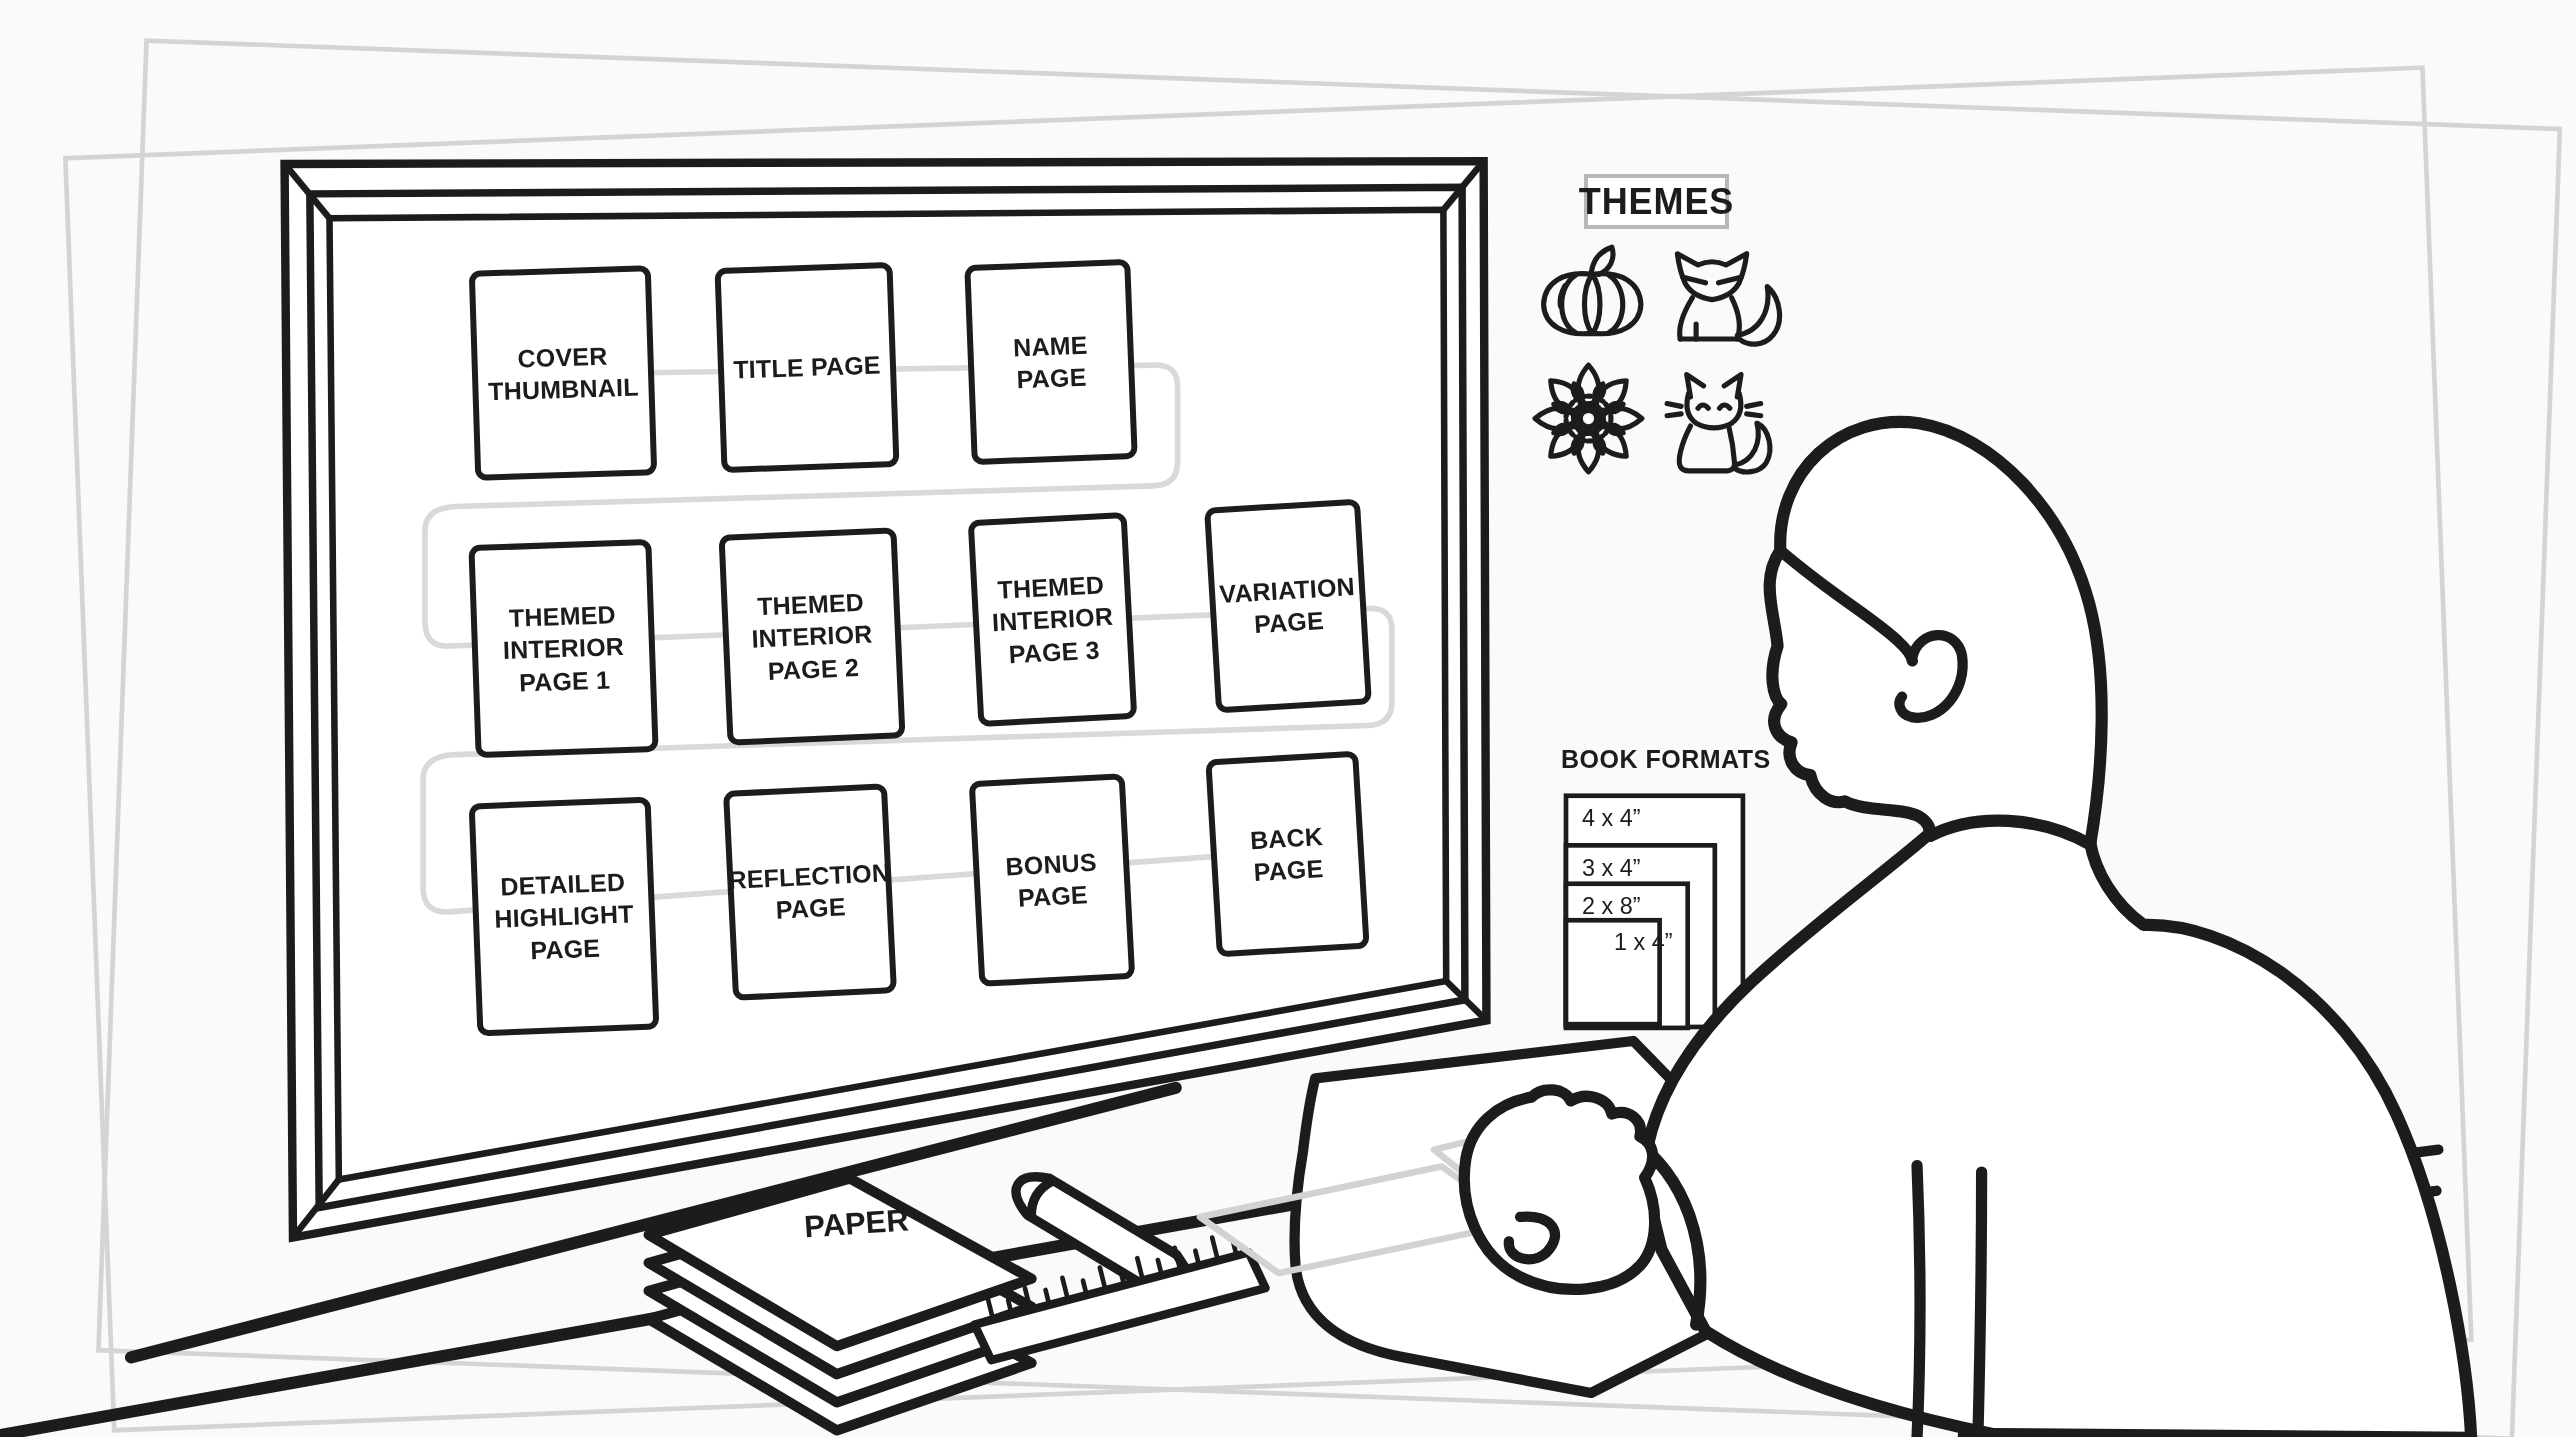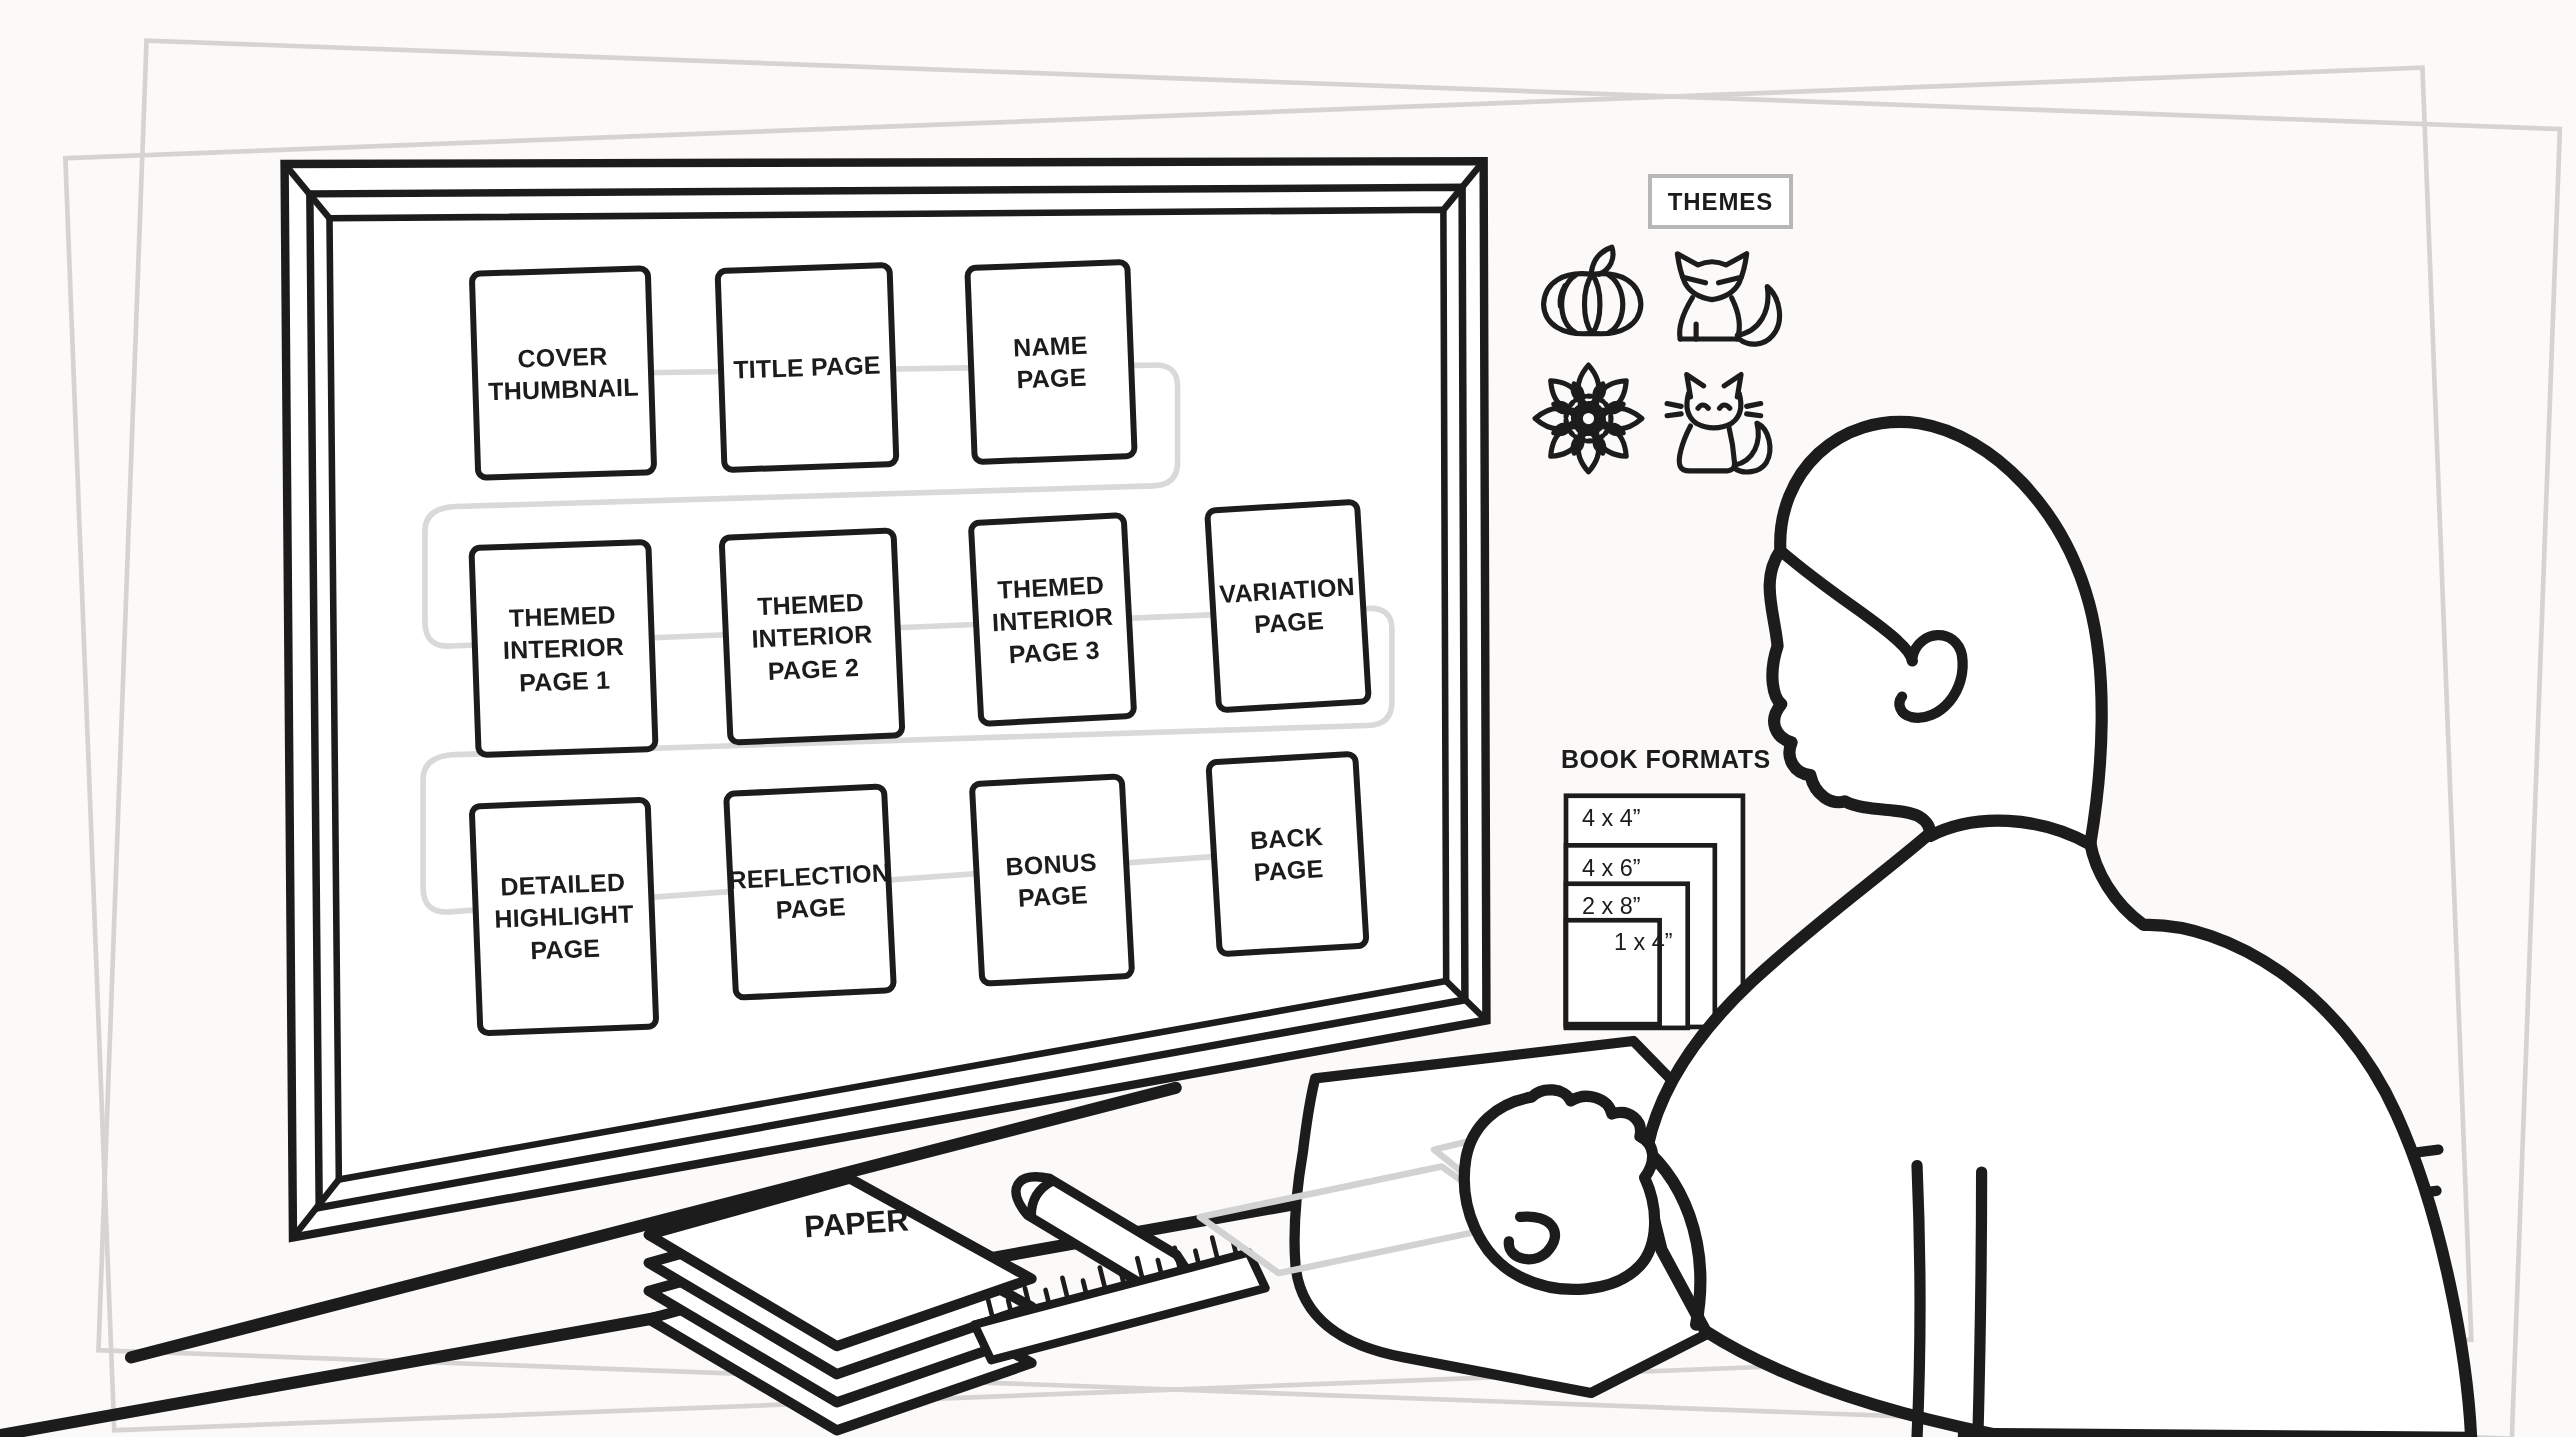--- a/index.html
+++ b/index.html
@@ -3,23 +3,23 @@
 <meta charset="utf-8">
 <style>
   html,body{margin:0;padding:0;background:#efeeec;}
   .stage{position:relative;width:2576px;height:1438px;background:#fbfaf8;overflow:hidden;
          font-family:"Liberation Sans",sans-serif;color:#1c1c1c;}
   .stage svg{position:absolute;left:0;top:0;}
   .card{position:absolute;display:flex;align-items:center;justify-content:center;
         text-align:center;background:#fff;border:6.6px solid #1c1c1c;border-radius:11.2px;
         font-weight:600;font-size:25px;line-height:1.3;padding:5.6px;box-sizing:border-box;
         letter-spacing:0.2px;}
-  .themes-box{position:absolute;left:1648px;top:174px;width:137px;height:47px;
+  .themes-box{position:absolute;left:1584px;top:174px;width:137px;height:47px;
         border:4.7px solid #b7b7b7;background:#fff;display:flex;align-items:center;justify-content:center;
-        font-weight:600;font-size:24px;letter-spacing:0.9px;}
+        font-weight:600;font-size:36px;letter-spacing:0.9px;}
   .bf-title{position:absolute;left:1561px;top:745px;width:243px;font-weight:600;font-size:25px;letter-spacing:0.5px;}
   .bf-size{position:absolute;font-size:23.4px;font-weight:500;}
   .paper-label{position:absolute;left:777px;top:1206px;width:159px;text-align:center;
         font-weight:600;font-size:31px;transform:rotate(-4deg);}
 </style>
 </head>
 <body>
 
 <div class="stage">
 
@@ -224,20 +224,20 @@
 
 <div class="card" style="left:473px;top:800px;width:182px;height:233px;transform:rotate(-2.2deg);">DETAILED HIGHLIGHT PAGE</div>
 <div class="card" style="left:728px;top:787px;width:164px;height:210px;transform:rotate(-2.8deg);">REFLECTION PAGE</div>
 <div class="card" style="left:974px;top:777px;width:156px;height:206px;transform:rotate(-3deg);">BONUS PAGE</div>
 <div class="card" style="left:1211px;top:755px;width:153px;height:198px;transform:rotate(-3.4deg);">BACK PAGE</div>
 
 <div class="themes-box">THEMES</div>
 
 <div class="bf-title">BOOK FORMATS</div>
 <div class="bf-size" style="left:1582px;top:805px;text-align:right;">4 x 4”</div>
-<div class="bf-size" style="left:1582px;top:855px;">4 x 6”</div>
+<div class="bf-size" style="left:1582px;top:855px;">3 x 4”</div>
 <div class="bf-size" style="left:1582px;top:893px;">2 x 8”</div>
 <div class="bf-size" style="left:1614px;top:929px;">1 x 4”</div>
 
 <div class="paper-label">PAPER</div>
 
 </div>
 
 
 </body></html>

